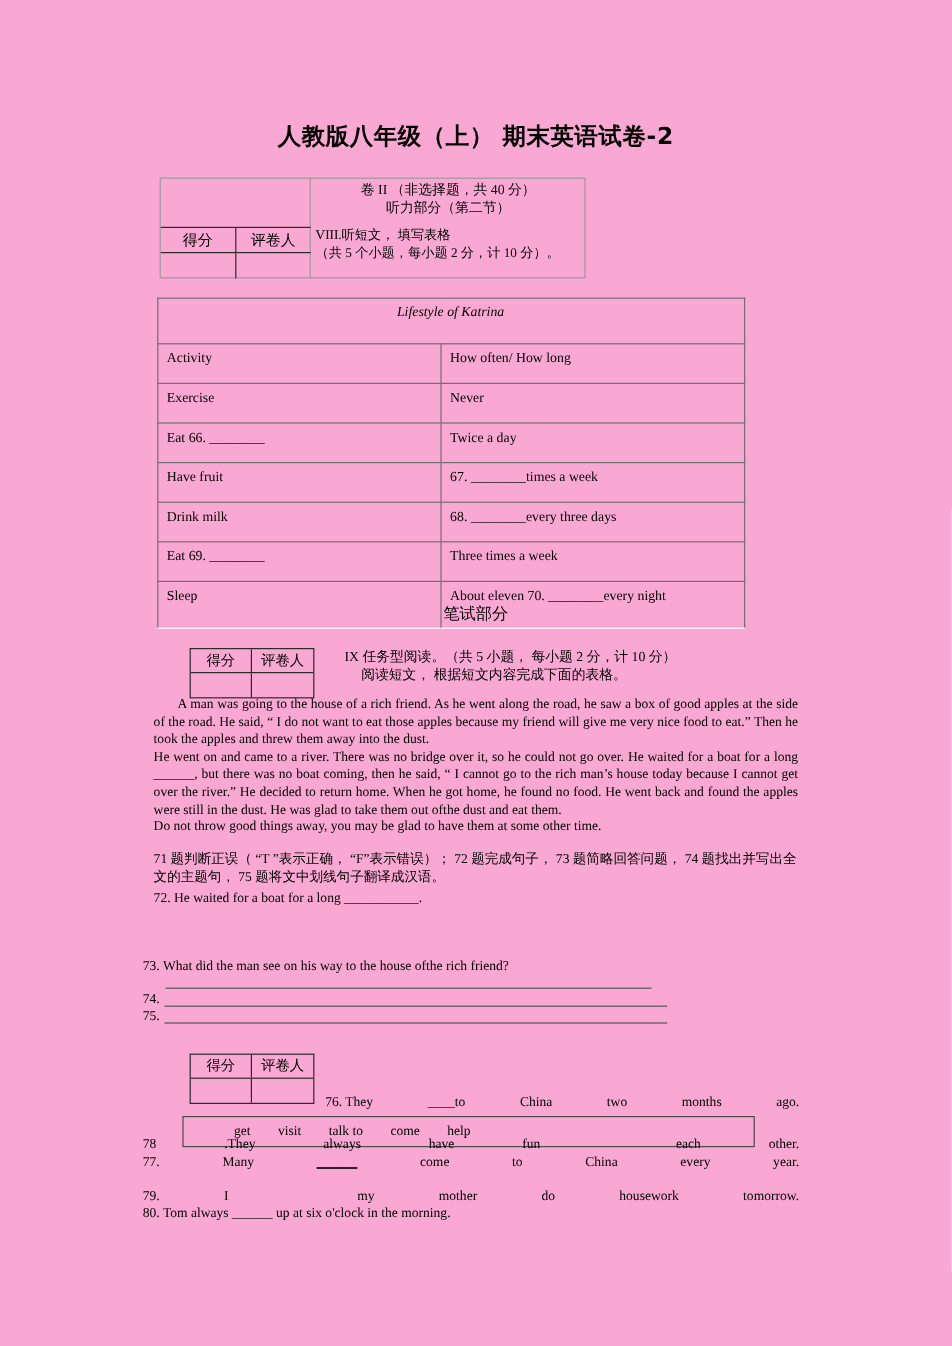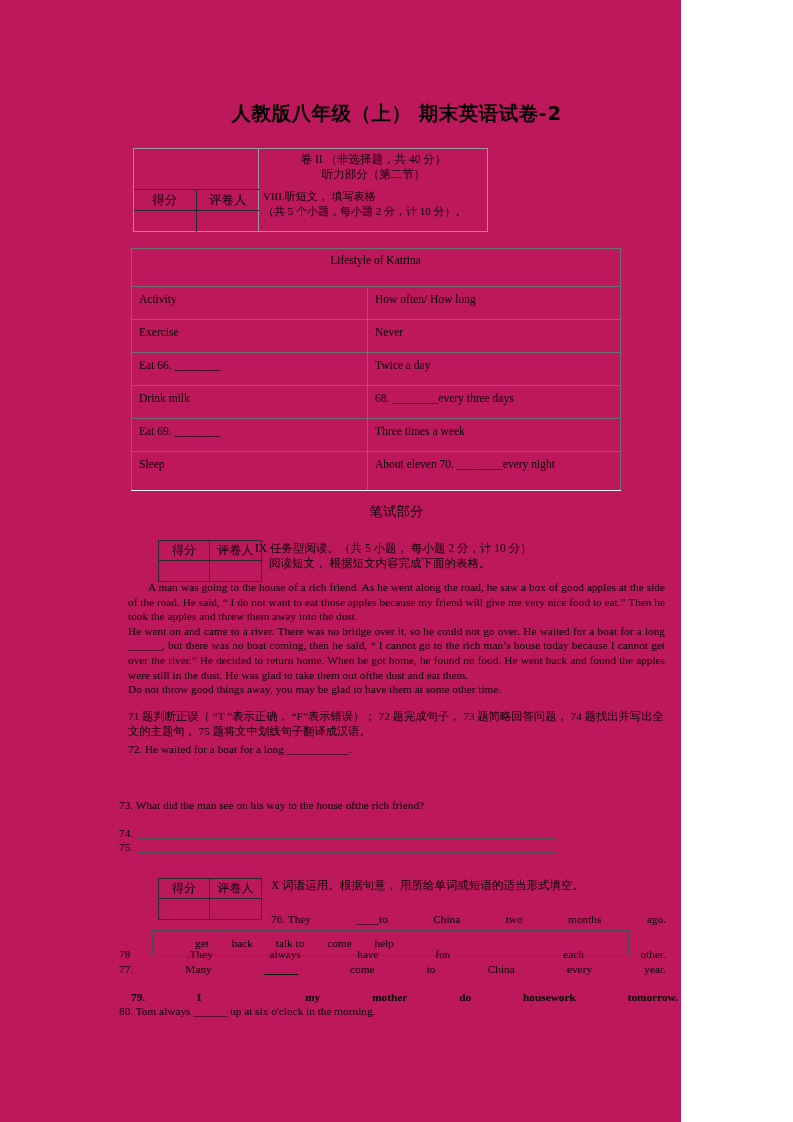--- a/index.html
+++ b/index.html
@@ -11,23 +11,23 @@
     width: 793px;
     height: 1122px;
     position: relative;
     font-family: "Liberation Serif", "DejaVu Serif", serif;
     color: #000;
     overflow: hidden;
   }
   .page {
     position: absolute;
     left: 0; top: 0;
-    width: 681px;
+    width: 793px;
     height: 1122px;
-    background: #be185d;
+    background: #f9a8d4;
   }
   
   .doc-title {
     position: absolute;
     left: 0; top: 100px;
     width: 793px;
     text-align: center;
     font-family: "DejaVu Sans", "Liberation Sans", sans-serif;
     font-weight: bold;
     font-size: 19.5px;
@@ -106,20 +106,21 @@
     padding: 6px 8px 6px 7px;
     vertical-align: top;
     height: 20px;
   }
   .ls-table td.c1 { width: 237px; }
   .ls-table td.c2 { width: 253px; }
   .ls-table tr.head td {
     text-align: center;
     height: 26px;
     padding-top: 5px;
+    font-style: italic;
   }
   .ls-table tr.last td { border-bottom: 1px solid #ffffff; height: 26px; }
   .blank-u { text-decoration: underline; }
   
   .sec-title {
     position: absolute;
     left: 0; top: 503px;
     width: 793px;
     text-align: center;
     font-size: 13.5px;
@@ -256,20 +257,24 @@
       </tr>
       <tr>
         <td class="c1">Exercise</td>
         <td class="c2">Never</td>
       </tr>
       <tr>
         <td class="c1">Eat 66. ________</td>
         <td class="c2">Twice a day</td>
       </tr>
       <tr>
+        <td class="c1">Have fruit</td>
+        <td class="c2">67. ________times a week</td>
+      </tr>
+      <tr>
         <td class="c1">Drink milk</td>
         <td class="c2">68. ________every three days</td>
       </tr>
       <tr>
         <td class="c1">Eat 69. ________</td>
         <td class="c2">Three times a week</td>
       </tr>
       <tr class="last">
         <td class="c1">Sleep</td>
         <td class="c2">About eleven 70. ________every night</td>
@@ -282,21 +287,21 @@
   <div class="sbox" style="left:158px; top:540px;">
     <div class="sb-row top">
       <div class="sb-cell first">得分</div>
       <div class="sb-cell">评卷人</div>
     </div>
     <div class="sb-row">
       <div class="sb-cell first"></div>
       <div class="sb-cell"></div>
     </div>
   </div>
-  <div class="sec-instr" style="left:255px; top:541px;">
+  <div class="sec-instr" style="left:287px; top:541px;">
     <div>IX  任务型阅读。（共 5 小题，  每小题 2 分，计 10 分）</div>
     <div class="ln2">阅读短文，  根据短文内容完成下面的表格。</div>
   </div>
 
   <div class="passage">
     <p class="indent">A  man was going to the house of a rich friend. As he went along the road, he saw a box of good apples at the side of the road. He said, “ I do not want to eat those apples because my friend will give me very nice food to eat.” Then he took the apples and threw them away into the dust.</p>
     <p>He  went on and came to a river. There was no bridge over it, so he could not go over. He waited for a boat for a long ______, but there was no boat coming, then he said, “ I cannot go to the rich man’s house today because I cannot get over the river.” He decided to return home. When he got home, he found no food. He went back and found  the apples were still in the dust. He was glad to take them out ofthe dust and eat them.</p>
     <p>Do  not throw good things away, you may be glad to have them at some other time.</p>
   </div>
 
@@ -318,35 +323,34 @@
     <div class="sb-row top">
       <div class="sb-cell first">得分</div>
       <div class="sb-cell">评卷人</div>
     </div>
     <div class="sb-row">
       <div class="sb-cell first"></div>
       <div class="sb-cell"></div>
     </div>
   </div>
   <div class="sec-instr" style="left:271px; top:878px;">
-    <div>X   词语运用。根据句意，  用所给单词或短语的适当形式填空。</div>
   </div>
 
   <div class="jrow" style="left:271px; top:913px; width:395px;">
     <span class="cell">76. They</span>
     <span class="cell">____to</span>
     <span class="cell">China</span>
     <span class="cell">two</span>
     <span class="cell">months</span>
     <span class="cell">ago.</span>
   </div>
 
   <div class="wordbank">
     <span>get</span>
-    <span>back</span>
+    <span>visit</span>
     <span>talk to</span>
     <span>come</span>
     <span>help</span>
   </div>
 
   <div class="jrow" style="left:119px; top:963px; width:547px;">
     <span class="cell">77.</span>
     <span class="cell">Many</span>
     <span class="cell blank-u">______</span>
     <span class="cell">come</span>
@@ -360,21 +364,21 @@
     <span class="cell">78</span>
     <span class="cell">.They</span>
     <span class="cell">always</span>
     <span class="cell">have</span>
     <span class="cell">fun</span>
     <span class="cell"></span>
     <span class="cell">each</span>
     <span class="cell">other.</span>
   </div>
 
-  <div class="jrow" style="left:131px; top:991px; width:547px;font-weight:bold;">
+  <div class="jrow" style="left:119px; top:991px; width:547px;">
     <span class="cell">79.</span>
     <span class="cell">I</span>
     <span class="cell"></span>
     <span class="cell">my</span>
     <span class="cell">mother</span>
     <span class="cell">do</span>
     <span class="cell">housework</span>
     <span class="cell">tomorrow.</span>
   </div>
 

